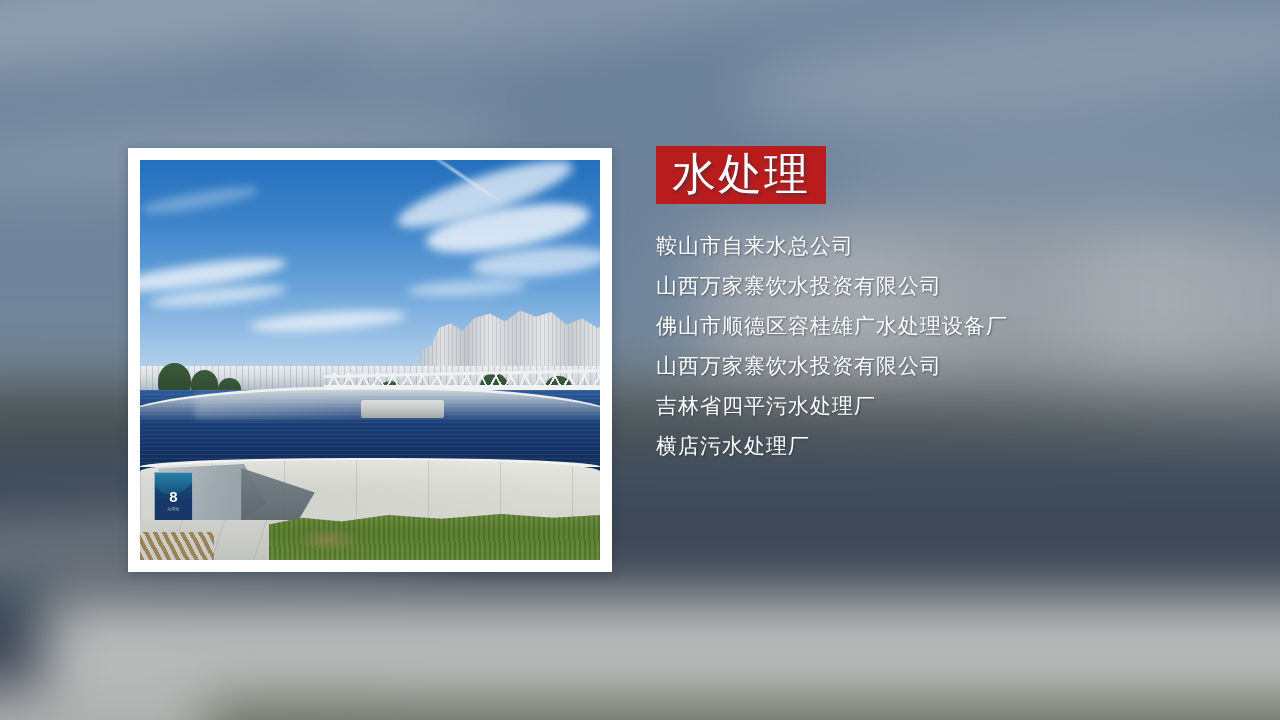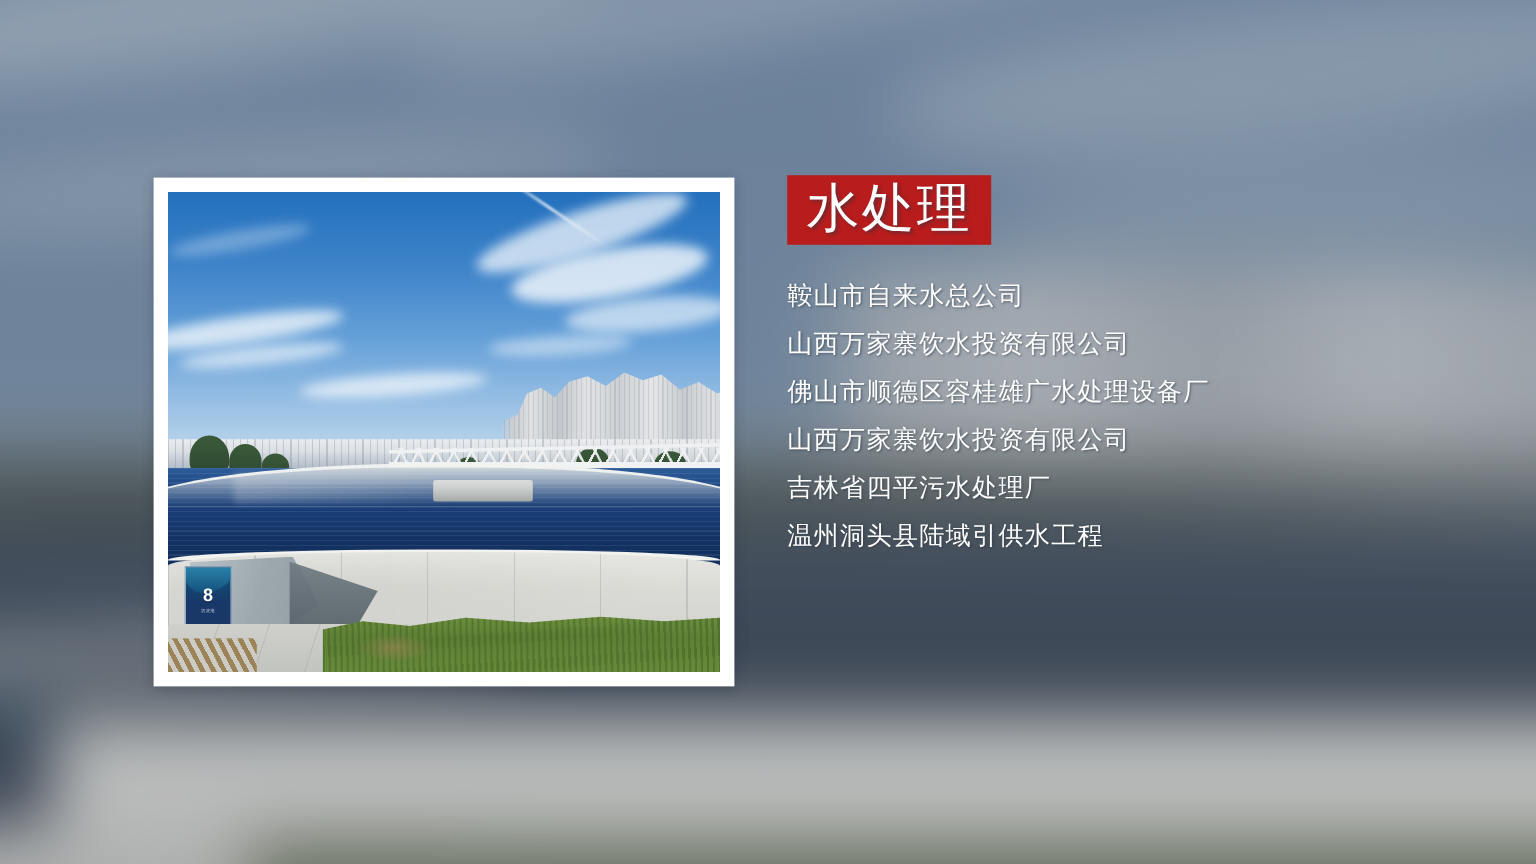--- a/index.html
+++ b/index.html
@@ -465,18 +465,18 @@
     <div class="title-box">
       <span class="title-text">水处理</span>
     </div>
 
     <ul class="list">
       <li class="list-item">鞍山市自来水总公司</li>
       <li class="list-item">山西万家寨饮水投资有限公司</li>
       <li class="list-item">佛山市顺德区容桂雄广水处理设备厂</li>
       <li class="list-item">山西万家寨饮水投资有限公司</li>
       <li class="list-item">吉林省四平污水处理厂</li>
-      <li class="list-item">温州洞头县陆域引供水工程</li>
+      <li class="list-item">横店污水处理厂</li>
     </ul>
 
   </div>
 
 </div>
 
 </body></html>

